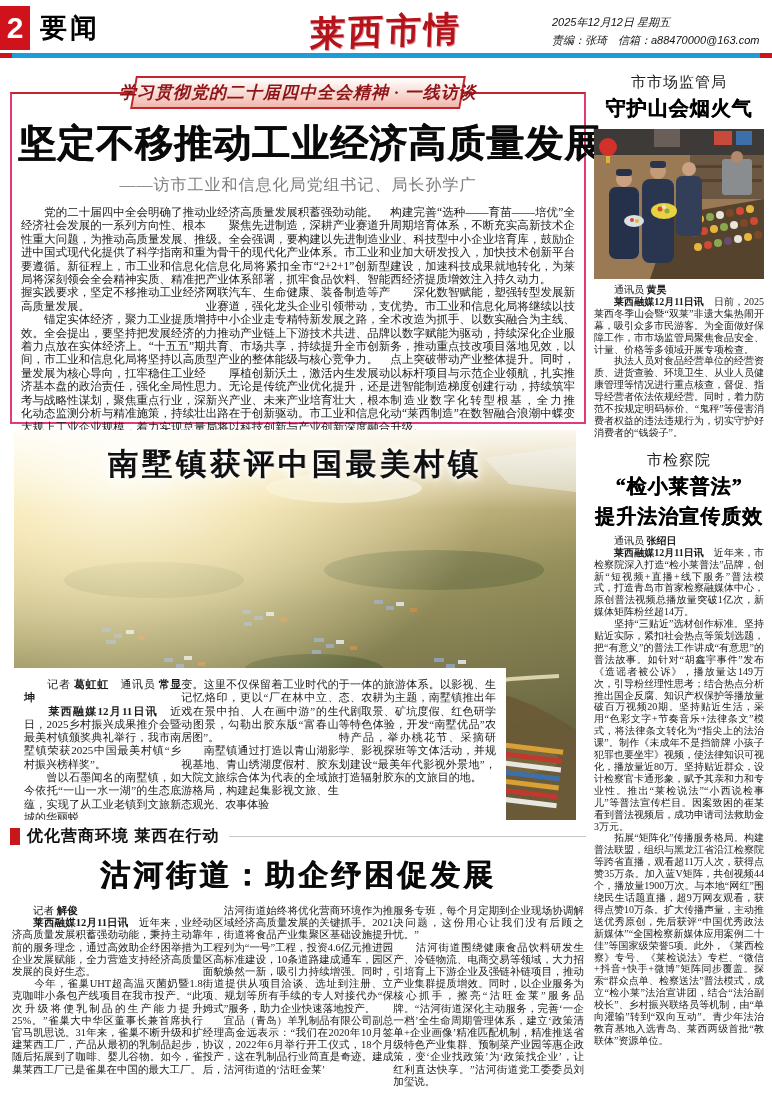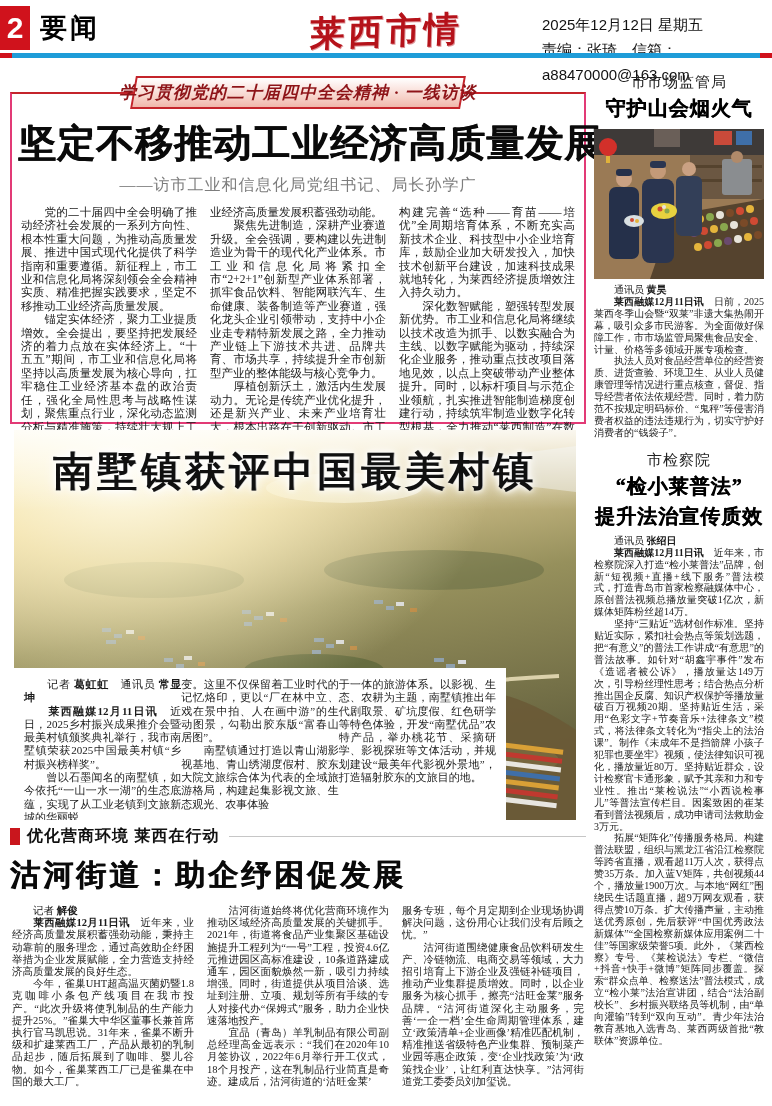--- a/index.html
+++ b/index.html
@@ -7,67 +7,67 @@
         font-family:"Liberation Serif","DejaVu Serif",serif;color:#1a1a1a;}
   
   .pagenum{position:absolute;left:0;top:6px;width:30px;height:44px;background:#d0121c;color:#fff;
            display:flex;align-items:center;justify-content:center;
            font:bold 30px "Liberation Sans",sans-serif;}
   .section-title{position:absolute;left:40px;top:10px;font-family:"Liberation Sans",sans-serif;
            font-size:27px;font-weight:900;letter-spacing:3px;color:#000;}
   .masthead{position:absolute;left:290px;top:8px;width:192px;text-align:center;color:#b5121a;
            font-size:35px;font-weight:900;letter-spacing:3px;transform:rotate(-2deg) skewX(-4deg);
            text-shadow:1px 1px 0 rgba(181,18,26,.45);}
-  .dateblock{position:absolute;right:20px;top:13px;width:210px;font-family:"Liberation Sans",sans-serif;
-           font-size:15px;line-height:1.65;color:#111;}
+  .dateblock{position:absolute;right:10px;top:13px;width:210px;font-family:"Liberation Sans",sans-serif;
+           font-size:11px;line-height:1.65;color:#111;font-style:italic;}
   .blue-rule{position:absolute;left:0;top:53px;width:772px;height:5px;background:#1e9cd8;}
   .rule-cap{position:absolute;top:53px;width:12px;height:5px;background:#d0121c;}
   .rule-cap.left{left:0}.rule-cap.right{right:0}
   
   .lead-box{position:absolute;left:10px;top:92px;width:576px;height:332px;box-sizing:border-box;
            border:2px solid #e23a76;border-top-color:#c4242b;}
   .ribbon{position:absolute;left:50%;top:-18px;transform:translateX(-50%) skewX(-10deg);
            width:330px;height:33px;background:linear-gradient(180deg,#ffffff 0%,#f6cfc6 70%,#f0b7ab 100%);
            border:2px solid #c4242b;box-sizing:border-box;display:flex;align-items:center;justify-content:center;}
   .ribbon span{transform:skewX(10deg);font-size:17px;font-weight:900;font-style:italic;
            color:#8e1418;letter-spacing:1px;white-space:nowrap;}
   .lead-headline{margin:24px 6px 0;text-align:center;font-size:38px;font-weight:700;color:#0a0a0a;
            letter-spacing:1px;white-space:nowrap;text-shadow:.7px 0 0 #0a0a0a;}
   .lead-subhead{margin:6px 0 0;text-align:center;font-size:16px;color:#7d7d7d;letter-spacing:1px;}
-  .cols{display:flex;gap:13px;margin:10px 9px 0;overflow:hidden;}
+  .cols{display:flex;margin:10px 9px 0;overflow:hidden;}
   .lead-box .cols{height:228px;}
   .col{flex:1;text-align:justify;}
   .lead-box .col{font-size:11.5px;line-height:13.4px;}
   p.para{margin:0;}
   .byline b,.para b{font-weight:bold;}
   
   .village{position:absolute;left:14px;top:430px;width:562px;height:390px;}
   .village svg{position:absolute;left:0;top:0;}
-  .village-headline{position:absolute;left:0;top:14px;width:100%;text-align:center;font-size:40px;
+  .village-headline{position:absolute;left:0;top:14px;width:100%;text-align:center;font-size:30px;
            font-weight:900;letter-spacing:4px;color:#101010;white-space:nowrap;
            text-shadow:0 0 5px #fff,0 0 9px #fff,0 0 14px #fff,.7px 0 0 #101010;}
   .caption-box{position:absolute;left:0;bottom:0;width:492px;height:152px;background:#fff;
            box-sizing:border-box;padding:10px 10px 6px;display:flex;overflow:hidden;}
   .caption-box .col{font-size:11px;line-height:13.3px;}
   
   .sidebar{position:absolute;left:594px;top:51px;width:170px;height:1042px;overflow:hidden;margin-top:22px;}
   .kicker{ text-align:center;font-size:15px;letter-spacing:1px;color:#222;margin:0;}
   .side-title{text-align:center;font-size:20px;font-weight:900;letter-spacing:1px;margin:3px 0 0;
            color:#000;text-shadow:.5px 0 0 #000;}
   .side-body{font-size:10px;line-height:11.9px;text-align:justify;margin-top:5px;}
   .side-photo{display:block;margin-top:7px;}
   .art-b{margin-top:12px;}
   
   .guhe{position:absolute;left:10px;top:826px;width:576px;height:276px;}
   .kicker-row{display:flex;align-items:center;}
   .kicker-sq{width:10px;height:17px;background:#c9161d;margin-right:7px;}
   .kicker-text{font-family:"Liberation Sans",sans-serif;font-size:16px;font-weight:900;
            letter-spacing:1px;color:#111;white-space:nowrap;}
   .kicker-line{flex:1;height:1px;background:#c6c6c6;margin-left:10px;}
-  .guhe-headline{text-align:left;font-size:30px;font-weight:900;letter-spacing:3px;margin-top:8px;
+  .guhe-headline{text-align:center;font-size:30px;font-weight:900;letter-spacing:3px;margin-top:8px;
            color:#0a0a0a;white-space:nowrap;text-shadow:.7px 0 0 #0a0a0a;}
   .guhe .cols{height:206px;margin:9px 2px 0;}
   .guhe .col{font-size:10.5px;line-height:12.2px;}
 </style>
 </head>
 <body>
 
 <div id="page">
 
   <div class="pagenum">2</div>

